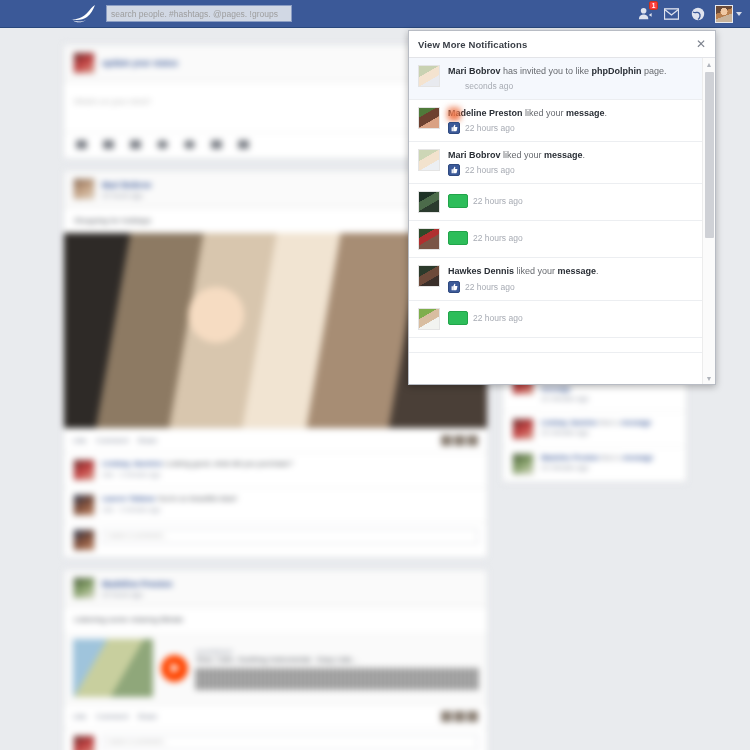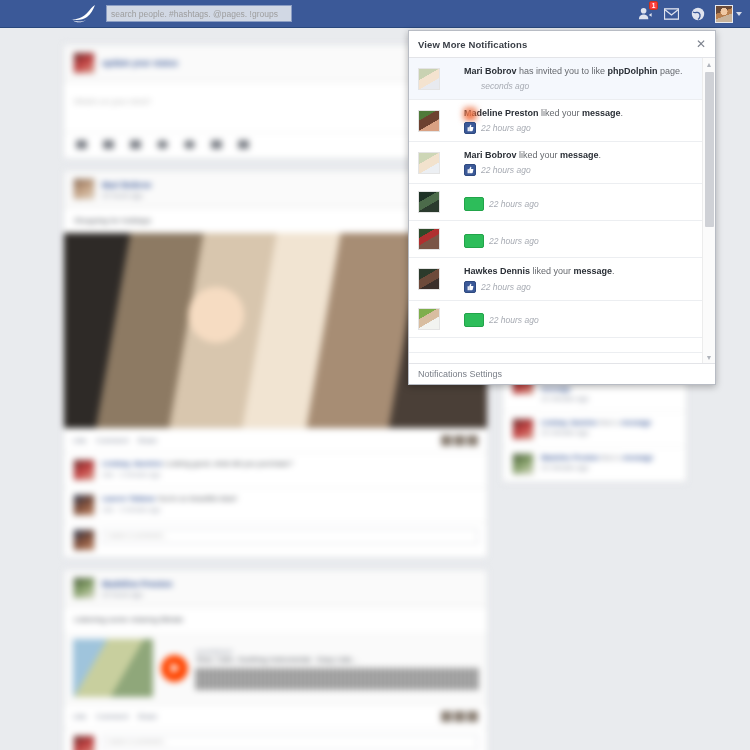--- a/index.html
+++ b/index.html
@@ -107,36 +107,36 @@
     z-index:60; display:flex; flex-direction:column;
   }
   .notif-head {
     height:27px; display:flex; align-items:center;
     padding:0 9px; border-bottom:1px solid #e3e4e8; background:#fff;
   }
   .notif-title { font-size:9.5px; color:#3a3f47; font-weight:bold; letter-spacing:.1px; }
   .notif-close { margin-left:auto; cursor:pointer; font-size:12px; color:#7d838e; line-height:12px; }
   .notif-list { flex:1; overflow:hidden; position:relative; }
   .nrow {
-    display:flex; gap:24px; padding:7px 8px 7px 9px;
-    border-bottom:1px solid #eceef1; align-items:center; cursor:pointer;
+    display:flex; gap:8px; padding:7px 8px 7px 9px;
+    border-bottom:1px solid #eceef1; align-items:flex-start; cursor:pointer;
   }
   .nrow.unread { background:#f5f8fd; }
   .nava { width:22px;height:22px;flex:none;border:1px solid #e4e4e4; }
   .nava.p1{background:linear-gradient(150deg,#c9d2b2 0 35%,#f4e3cf 36% 65%,#e8eaef 66% 100%);}
   .nava.p2{background:linear-gradient(150deg,#4f7a3a 0 30%,#6d4130 31% 62%,#d9a183 63% 100%);}
   .nava.p3{background:linear-gradient(150deg,#cdd6b6 0 35%,#f2e2cd 36% 66%,#eceff3 67% 100%);}
   .nava.p4{background:linear-gradient(150deg,#1e3226 0 32%,#4c6b4a 33% 60%,#2b3b2e 61% 100%);}
   .nava.p5{background:linear-gradient(150deg,#2f4a2a 0 28%,#b02f2f 29% 52%,#7a5546 53% 100%);}
   .nava.p6{background:linear-gradient(150deg,#2c3a2b 0 34%,#6d4a3a 35% 64%,#3a2f2a 65% 100%);}
   .nava.p7{background:linear-gradient(150deg,#7fae4c 0 32%,#d8bda0 33% 60%,#f2f3f0 61% 100%);}
   .ntxt { flex:1; }
   .nline { font-size:9px; color:#66696e; line-height:1.35; }
   .nline b { color:#2a2f36; font-weight:bold; }
-  .nmeta { display:flex; align-items:center; gap:5px; margin-top:3px;font-style:italic; }
+  .nmeta { display:flex; align-items:center; gap:5px; margin-top:3px; }
   .ntime { font-size:8.5px; color:#a7abb3; }
   .tag { width:12px;height:12px;border-radius:2px;flex:none; position:relative;
          display:flex;align-items:center;justify-content:center; }
   .tag svg { display:block; }
   .tag.like{background:#3b5998;border:1px solid #2f4a80;}
   .tag.comment{background:#2dbd5a;border:1px solid #22a44a;}
   .tag.page{background:#f4591f;border:1px solid #d24714;}
   .notif-foot {
     height:21px; display:flex; align-items:center; padding:0 9px;
     border-top:1px solid #e3e4e8; background:#fff;
@@ -460,16 +460,15 @@
         </div>
         <div class="nrow"></div>
         <div class="nsb">
         <div class="nsb-arrow">▲</div>
         <div class="nsb-track">
           <div class="nsb-thumb"></div>
         </div>
         <div class="nsb-arrow dn">▼</div>
       </div>
     </div>
-    <div class="notif-foot">Notifications Settings</div>
   </div>
 
 </div>
 
 </body></html>

